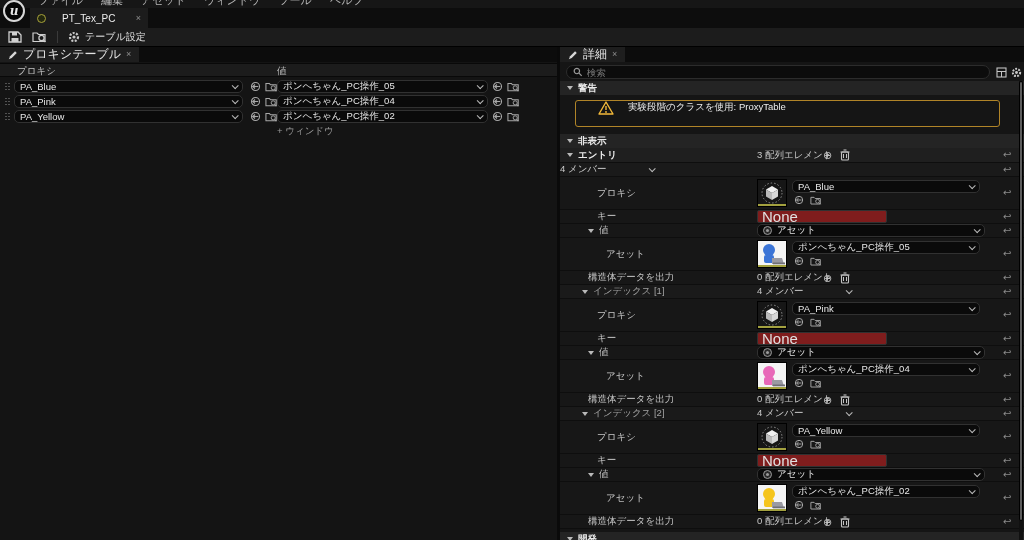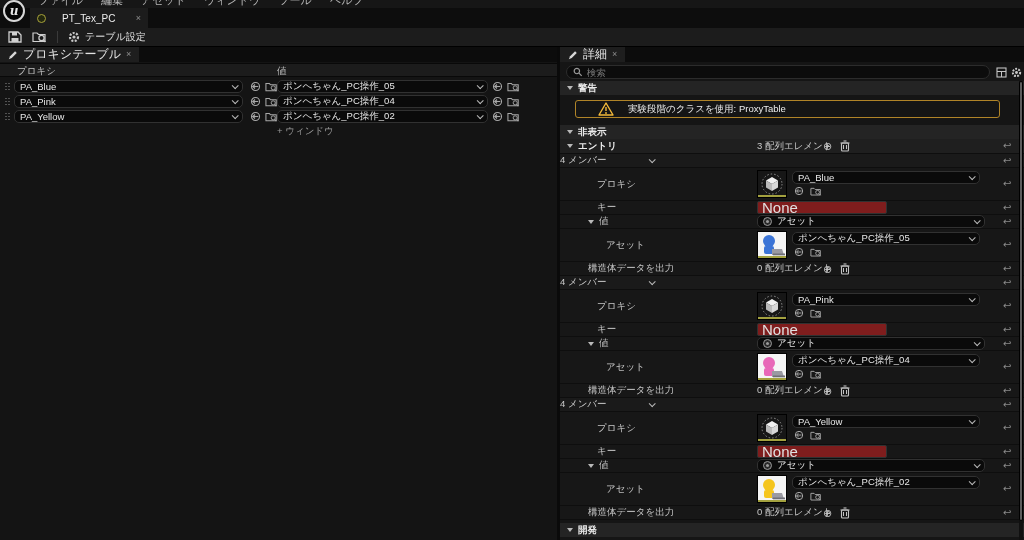--- a/index.html
+++ b/index.html
@@ -57,22 +57,22 @@
   #search-box input{background:transparent;border:none;outline:none;color:#bdbdbd;font-size:9.5px;width:100%;
     font-family:"Liberation Sans","DejaVu Sans",sans-serif}
   #search-box input::placeholder{color:#7a7a7a}
   #dt-grid-btn{position:absolute;left:436px;top:4px}
   #dt-gear-btn{position:absolute;left:451px;top:4px}
   #dt-scroll{position:absolute;left:0;top:34px;width:464px;height:459px;overflow:hidden}
   #dt-scrollbar{position:absolute;right:1px;top:0;width:4px;height:459px;background:#101010}
   #dt-scrollbar .thumb{position:absolute;left:0;top:0;width:4px;height:440px;background:#5d5d5d;border-radius:2px}
   .sect{height:14px;background:#242424;display:flex;align-items:center;gap:5px;padding-left:7px;
     font-size:9.5px;font-weight:bold;color:#eaeaea}
-  #warn-box{margin:5px 24px 7px 15px;height:18px;border:1px solid #b08428;border-radius:3px;
-    display:flex;align-items:center;gap:14px;padding-left:22px;font-size:9.5px;color:#ececec}
+  #warn-box{margin:5px 24px 7px 15px;height:27px;border:1px solid #b08428;border-radius:3px;
+    display:flex;align-items:flex-start;gap:14px;padding-left:22px;font-size:9.5px;color:#ececec}
   .drow{position:relative;width:512px;display:flex;align-items:center;border-bottom:1px solid #0e0e0e;background:#171717}
   .drow.cat{height:15px;background:#1f1f1f}
   .drow.idx{height:14px;background:#1a1a1a}
   .drow.small{height:14px}
   .drow.tall{height:33px}
   .name{width:197px;flex:none;display:flex;align-items:center;gap:5px;padding-left:7px;font-size:9.5px;color:#c6c6c6;overflow:hidden;white-space:nowrap}
   .name.b{font-weight:bold;color:#ececec}
   .name.ind1{padding-left:22px;color:#a2a2a2}
   .name.ind2{padding-left:37px}
   .name.ind2b{padding-left:28px}
@@ -483,20 +483,24 @@
         <span class="trash">
             <svg width="10" height="12">
               <use href="#i-trash"></use>
             </svg>
           </span>
       </div>
       <span class="reset reset-glyph">↩</span>
     </div>
 
     <div class="drow idx">
+      <div class="name ind1">
+          <span class="tri"></span>
+          <span>インデックス [1]</span>
+        </div>
       <div class="val">
           <span>4 メンバー</span>
           <span class="chev members-chev"></span>
         </div>
       <span class="reset reset-glyph">↩</span>
     </div>
     <div class="drow tall">
       <div class="name ind2">プロキシ</div>
       <div class="val">
         <div class="thumb">
@@ -587,20 +591,24 @@
         <span class="trash">
             <svg width="10" height="12">
               <use href="#i-trash"></use>
             </svg>
           </span>
       </div>
       <span class="reset reset-glyph">↩</span>
     </div>
 
     <div class="drow idx">
+      <div class="name ind1">
+          <span class="tri"></span>
+          <span>インデックス [2]</span>
+        </div>
       <div class="val">
           <span>4 メンバー</span>
           <span class="chev members-chev"></span>
         </div>
       <span class="reset reset-glyph">↩</span>
     </div>
     <div class="drow tall">
       <div class="name ind2">プロキシ</div>
       <div class="val">
         <div class="thumb">

